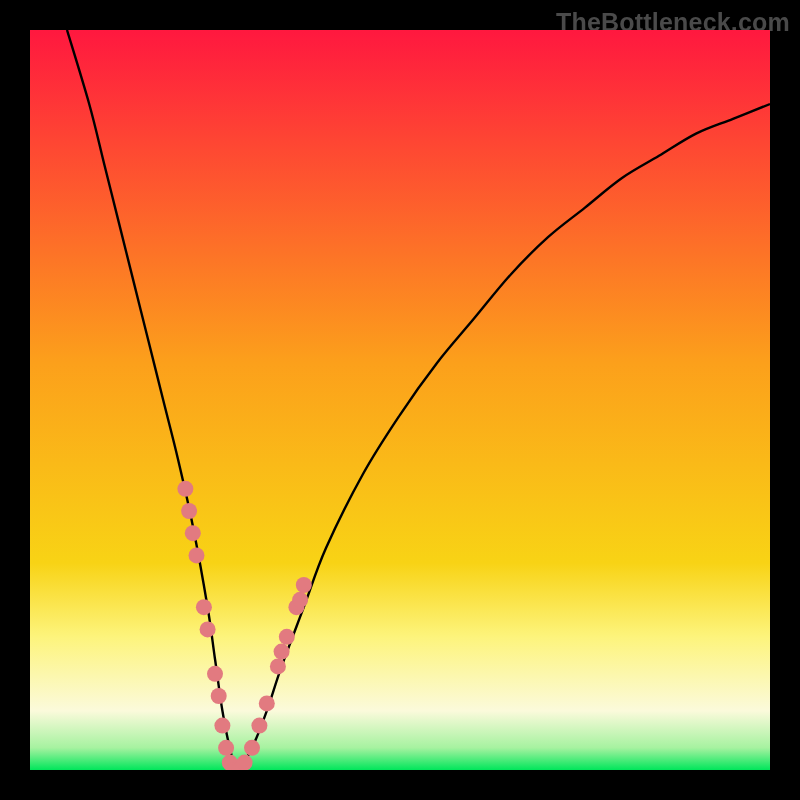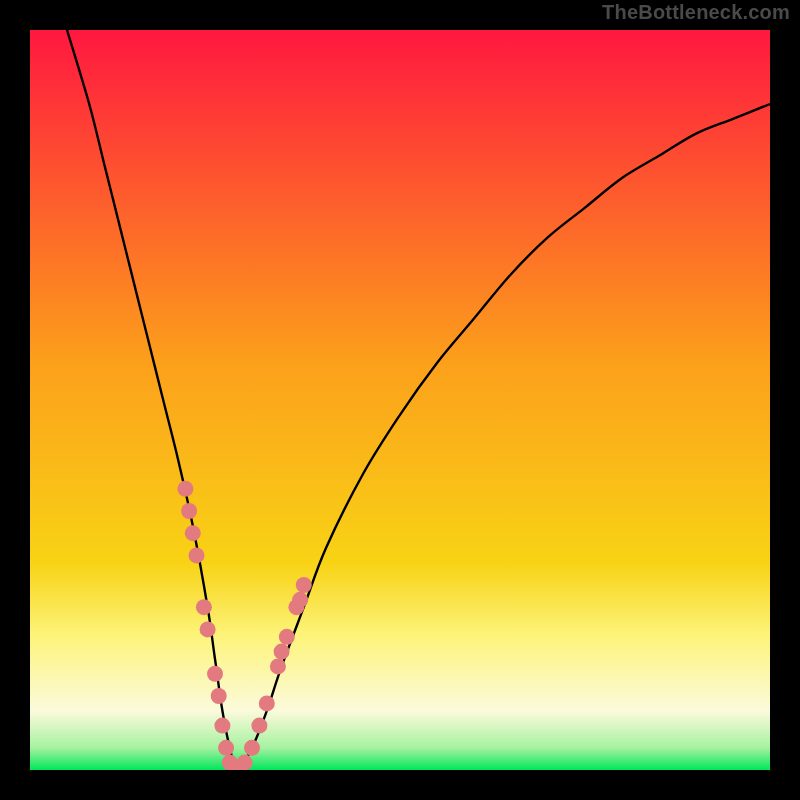--- a/index.html
+++ b/index.html
@@ -24,24 +24,24 @@
     width: 740px;
     height: 740px;
   }
   svg {
     display: block;
     width: 100%;
     height: 100%;
   }
   .watermark {
     position: absolute;
-    top: 1px;
+    top: 8px;
     right: 10px;
     color: #4a4a4a;
-    font-size: 20px;
+    font-size: 25px;
     font-weight: 600;
     letter-spacing: 0.2px;
     user-select: none;
   }
 </style>
 </head>
 <body>
 
 <div class="outer">
   <div class="watermark">TheBottleneck.com</div>

